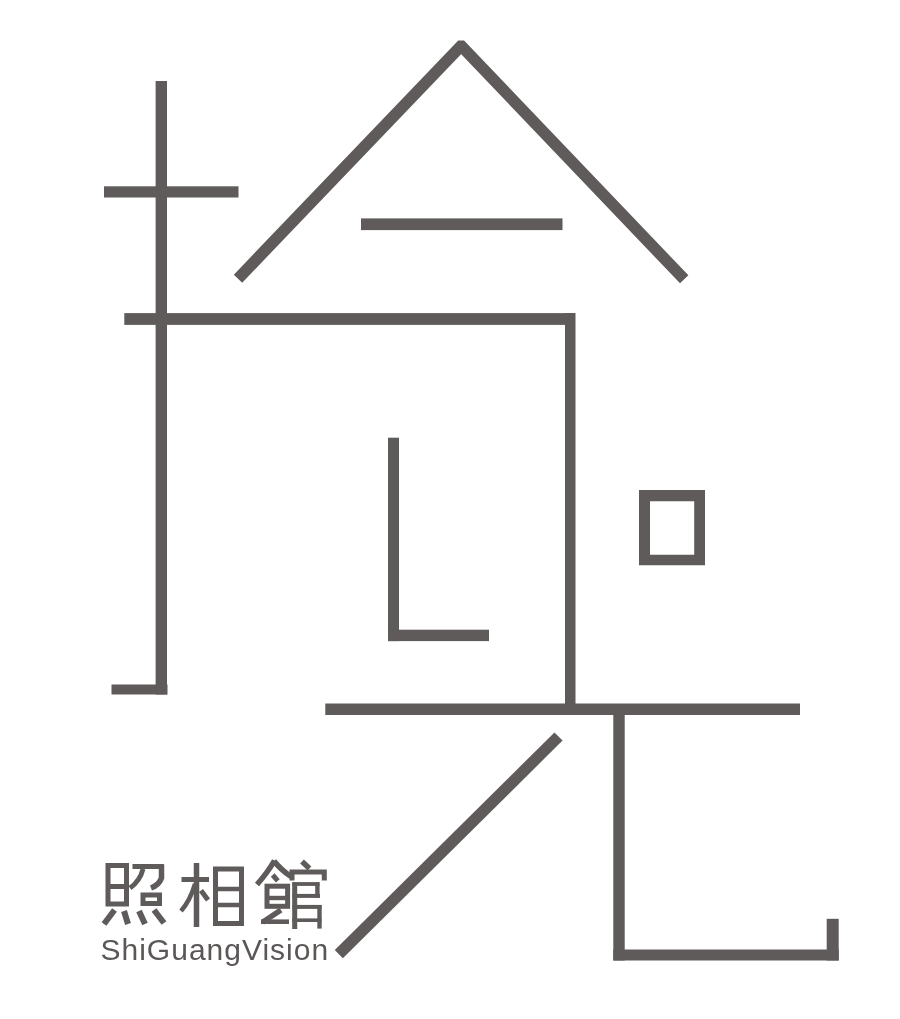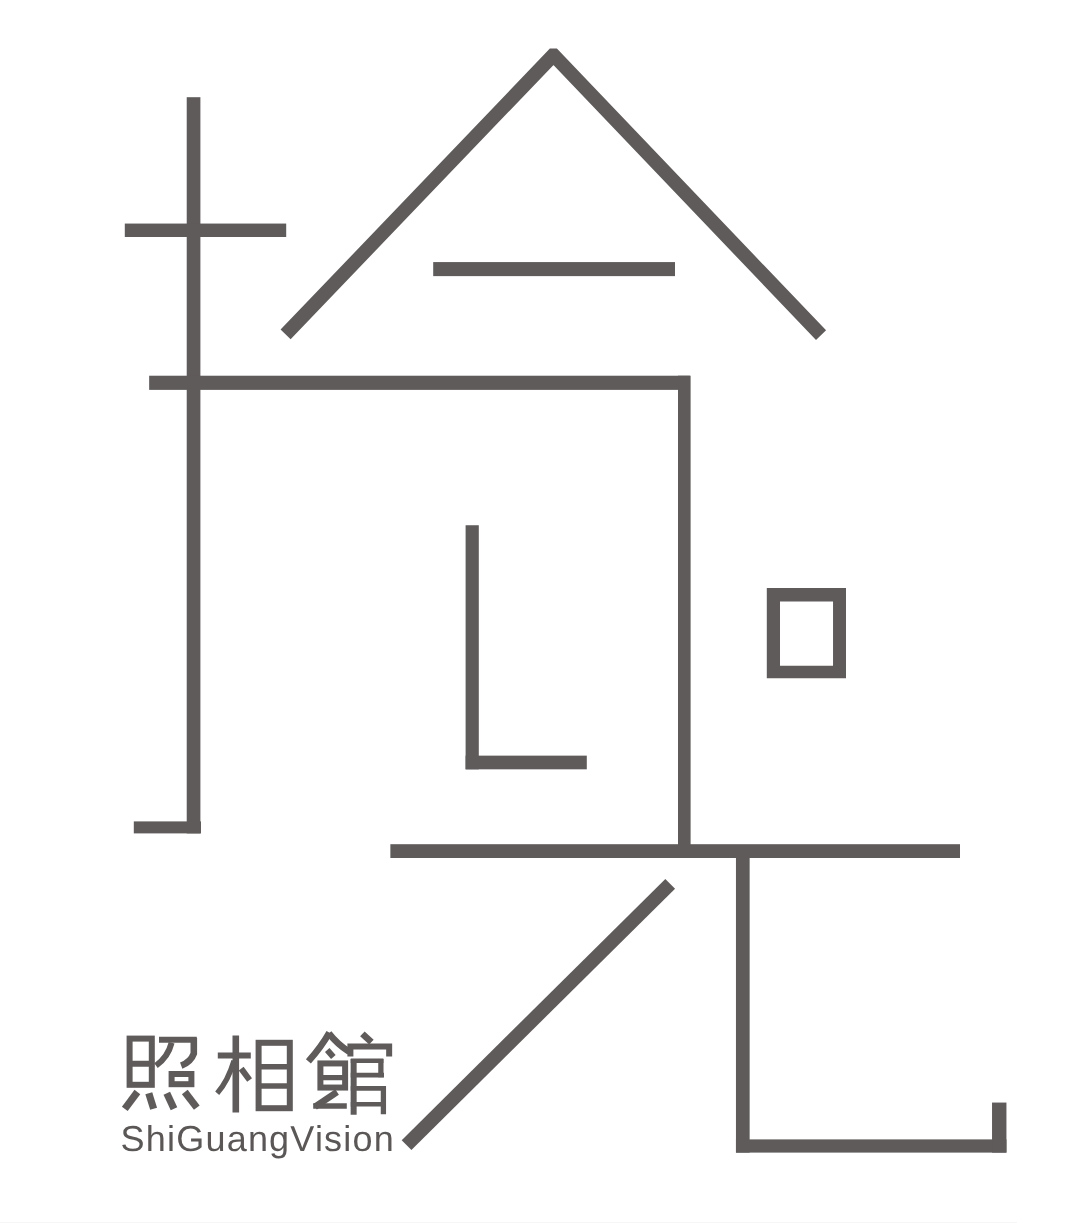--- a/index.html
+++ b/index.html
@@ -1,16 +1,16 @@
 <!DOCTYPE html>
 <html><head>
 <meta charset="utf-8">
 <style>
   html,body{margin:0;padding:0;background:#ffffff;}
-  .stage{position:relative;width:900px;height:1019px;background:#e5e5e5;overflow:hidden;}
+  .stage{position:relative;width:900px;height:1019px;background:#f9a8d4;overflow:hidden;}
 </style>
 </head>
 <body>
 <div class="stage">
 <svg width="900" height="1019" viewBox="0 0 900 1019" xmlns="http://www.w3.org/2000/svg" font-family="Liberation Sans, sans-serif">
 
   <rect x="0" y="0" width="900" height="1019" fill="#ffffff"></rect>
 
   <path d="M238,278.7 460.7,46.3 461.6,46.3 684.2,279.3" fill="none" stroke="#5f5b5a" stroke-width="11.6" stroke-linejoin="miter"></path>
 

